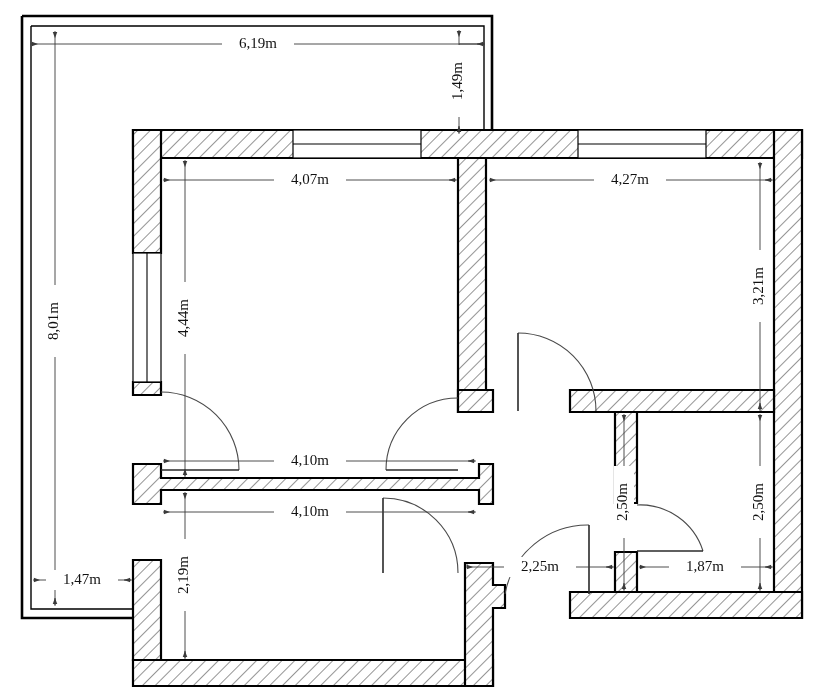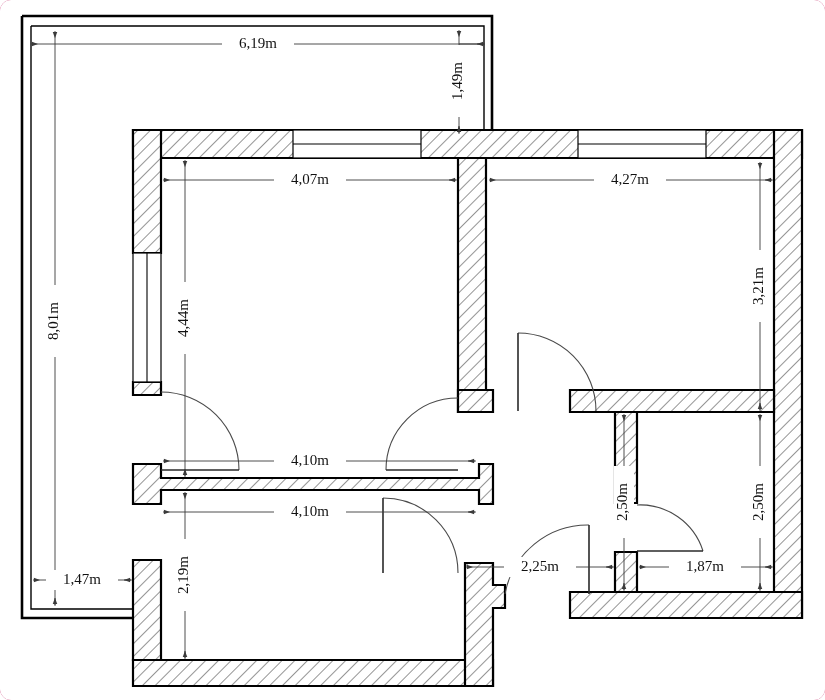--- a/index.html
+++ b/index.html
@@ -9,21 +9,20 @@
   }
   body {
     font-family: "Liberation Serif", serif;
   }
   #plan-root {
     position: relative;
     width: 825px;
     height: 700px;
     background: #be185d;
     overflow: hidden;
-    border-radius: 11px;
   }
   svg#floorplan {
     display: block;
     width: 825px;
     height: 700px;
   }
   .wall-fill { fill: url(#hatch); stroke: #000000; stroke-width: 2.2; }
   .window-glass { fill: #ffffff; stroke: #000000; stroke-width: 1.2; }
   .dim-line { stroke: #3a3a3a; stroke-width: 0.9; fill: none; }
   .dim-ext { stroke: #3a3a3a; stroke-width: 0.9; fill: none; }

